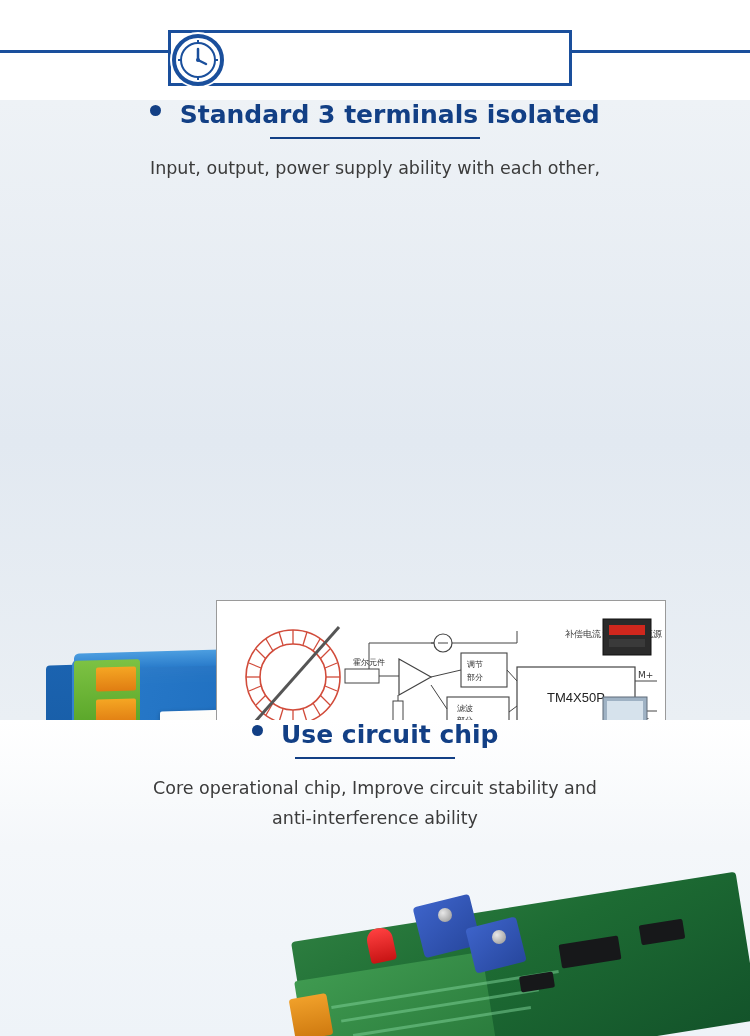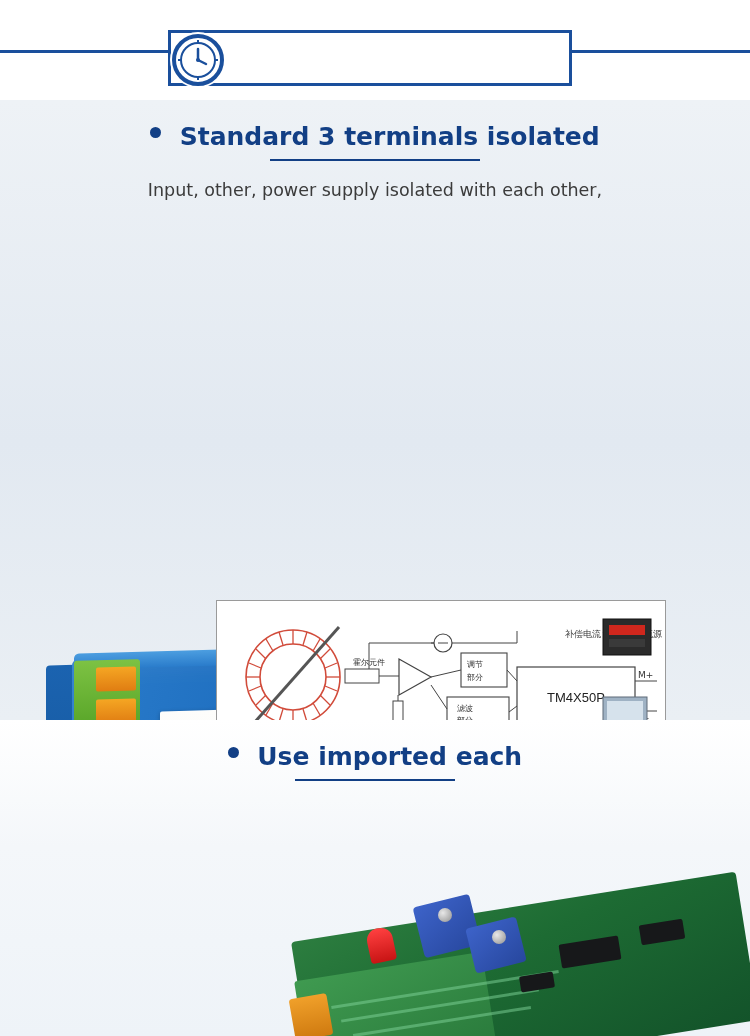--- a/index.html
+++ b/index.html
@@ -72,21 +72,20 @@
   }
   .section-two {
     position: relative;
     height: 316px;
     background: linear-gradient(180deg, #ffffff 0%, #f4f7fa 40%, #eef3f8 100%);
   }
 
   .feature-head {
     position: relative;
     text-align: center;
-    padding-top: 22px;
   }
   .feature-head .bullet {
     display: inline-block;
     width: 11px;
     height: 11px;
     border-radius: 50%;
     background: #123f85;
     vertical-align: middle;
     margin-right: 14px;
     position: relative;
@@ -418,21 +417,21 @@
 
 <div class="section-one">
 
   <div class="feature-head">
     <span class="bullet"></span>
     <span class="feature-title">Standard 3 terminals isolated</span>
     <div class="title-underline"></div>
   </div>
 
   <div class="feature-desc">
-    <div>Input, other, power supply isolated with each other,</div>
+    <div>Input, output, power supply ability with each other,</div>
   </div>
 
   <div class="photo-area">
 
     <div class="rail"></div>
     <div class="rail-foot"></div>
     <div class="rail-clip"></div>
     <div class="rail-clip2"></div>
 
     <div class="body-side"></div>
@@ -553,24 +552,28 @@
         <rect x="382" y="128" width="52" height="8" fill="#8fa2b4" stroke="#5e6b78" stroke-width="1"></rect>
       </svg>
     </div>
   </div>
 </div>
 
 <div class="section-two">
 
   <div class="feature-head">
     <span class="bullet"></span>
-    <span class="feature-title">Use imported each</span>
+    <span class="feature-title">Use circuit chip</span>
     <div class="title-underline short"></div>
   </div>
 
+  <div class="feature-desc">
+    <div>Core operational chip, Improve circuit stability and</div>
+    <div>anti-interference ability</div>
+  </div>
 </div>
 
 <div class="pcb-area">
   <div class="pcb-green"></div>
   <div class="pcb-green2"></div>
 
   <div class="pcb-trace" style="left:330px; top:118px; width:230px;"></div>
   <div class="pcb-trace" style="left:340px; top:134px; width:200px;"></div>
   <div class="pcb-trace" style="left:352px; top:150px; width:180px;"></div>
 

